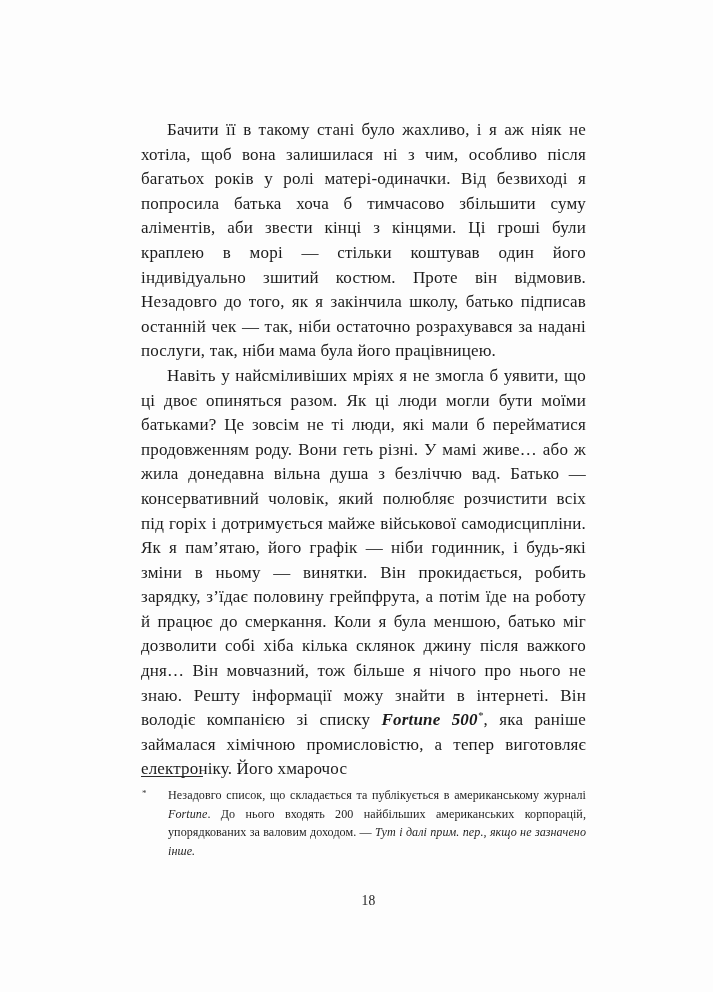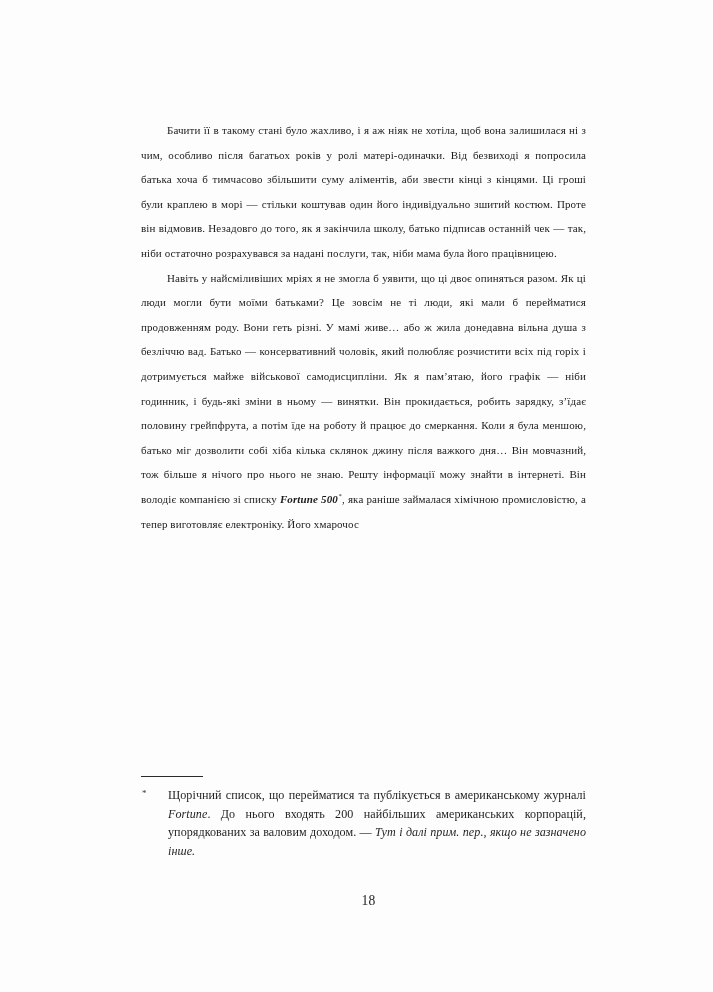--- a/index.html
+++ b/index.html
@@ -27,21 +27,21 @@
 
   .text-block {
     position: absolute;
     left: 141px;
     top: 118px;
     width: 445px;
   }
 
   .para {
     margin: 0;
-    font-size: 11px;
+    font-size: 17px;
     line-height: 24.6px;
     text-align: justify;
     text-justify: inter-word;
     text-indent: 26px;
     hyphens: manual;
     letter-spacing: 0.01em;
     color: #1b1b1b;
   }
 
   .para + .para {
@@ -119,19 +119,19 @@
       <span>Бачити її в такому стані було жахливо, і я аж ніяк не хотіла, щоб вона залишилася ні з чим, особливо після багатьох років у ролі матері-одиначки. Від безвиході я попросила батька хоча б тимчасово збільшити суму аліментів, аби звести кінці з кінцями. Ці гроші були краплею в морі — стільки коштував один його індивідуально зшитий костюм. Проте він відмовив. Незадовго до того, як я закінчила школу, батько підписав останній чек — так, ніби остаточно розрахувався за надані послуги, так, ніби мама була його працівницею.</span>
     </p>
     <p class="para">
       <span>Навіть у найсміливіших мріях я не змогла б уявити, що ці двоє опиняться разом. Як ці люди могли бути моїми батьками? Це зовсім не ті люди, які мали б перейматися продовженням роду. Вони геть різні. У мамі живе… або ж жила донедавна вільна душа з безліччю вад. Батько — консервативний чоловік, який полюбляє розчистити всіх під горіх і дотримується майже військової самодисципліни. Як я пам’ятаю, його графік — ніби годинник, і будь-які зміни в ньому — винятки. Він прокидається, робить зарядку, з’їдає половину грейпфрута, а потім їде на роботу й працює до смеркання. Коли я була меншою, батько міг дозволити собі хіба кілька склянок джину після важкого дня… Він мовчазний, тож більше я нічого про нього не знаю. Решту інформації можу знайти в інтернеті. Він володіє компанією зі списку </span><i>Fortune 500</i><sup class="fnmark">*</sup><span>, яка раніше займалася хімічною промисловістю, а тепер виготовляє електроніку. Його хмарочос</span>
     </p>
   </div>
 
   <div class="footnote-area">
     <div class="fn-rule"></div>
     <div class="footnote">
-      <span class="fn-star">*</span><span>Щорічний список, що перейматися та публікується в американському журналі </span><i>Fortune</i><span>. До нього входять 200 найбільших американських корпорацій, упорядкованих за валовим доходом. — </span><i>Тут і далі прим. пер., якщо не зазначено інше.</i>
+      <span class="fn-star">*</span><span>Незадовго список, що складається та публікується в американському журналі </span><i>Fortune</i><span>. До нього входять 200 найбільших американських корпорацій, упорядкованих за валовим доходом. — </span><i>Тут і далі прим. пер., якщо не зазначено інше.</i>
     </div>
   </div>
 
   <div class="page-number">18</div>
 
 </div>
 
 </body></html>

